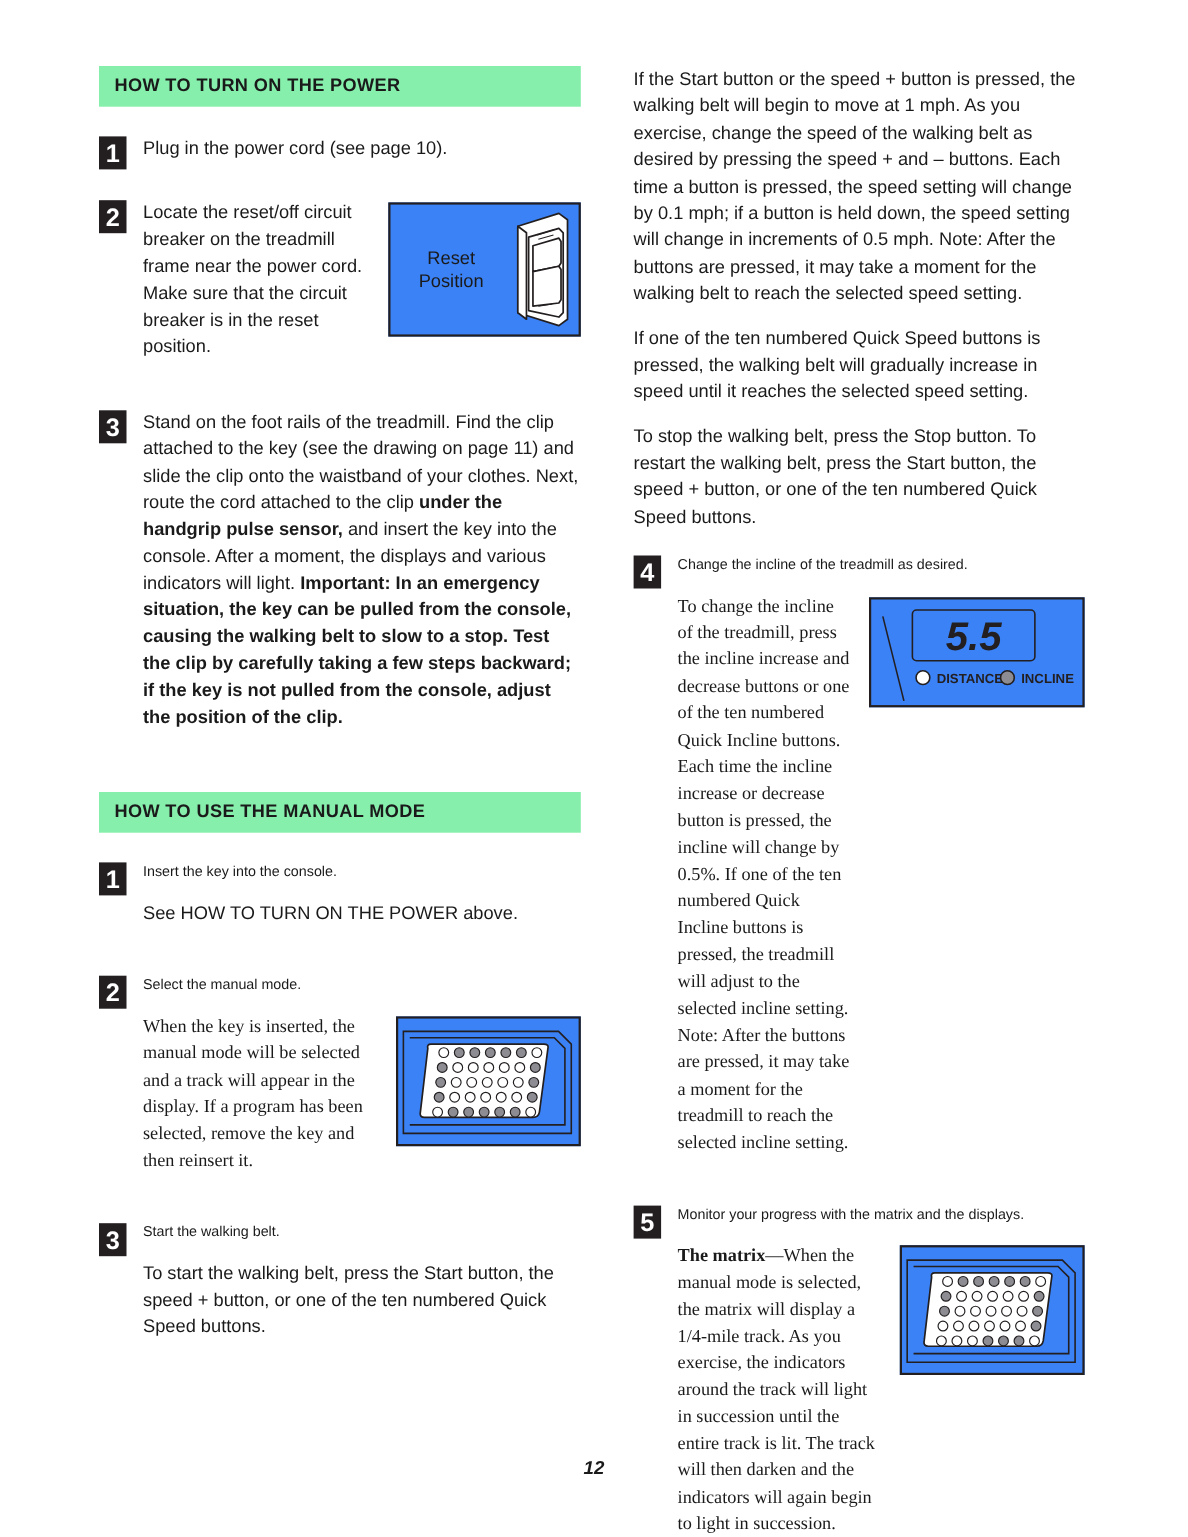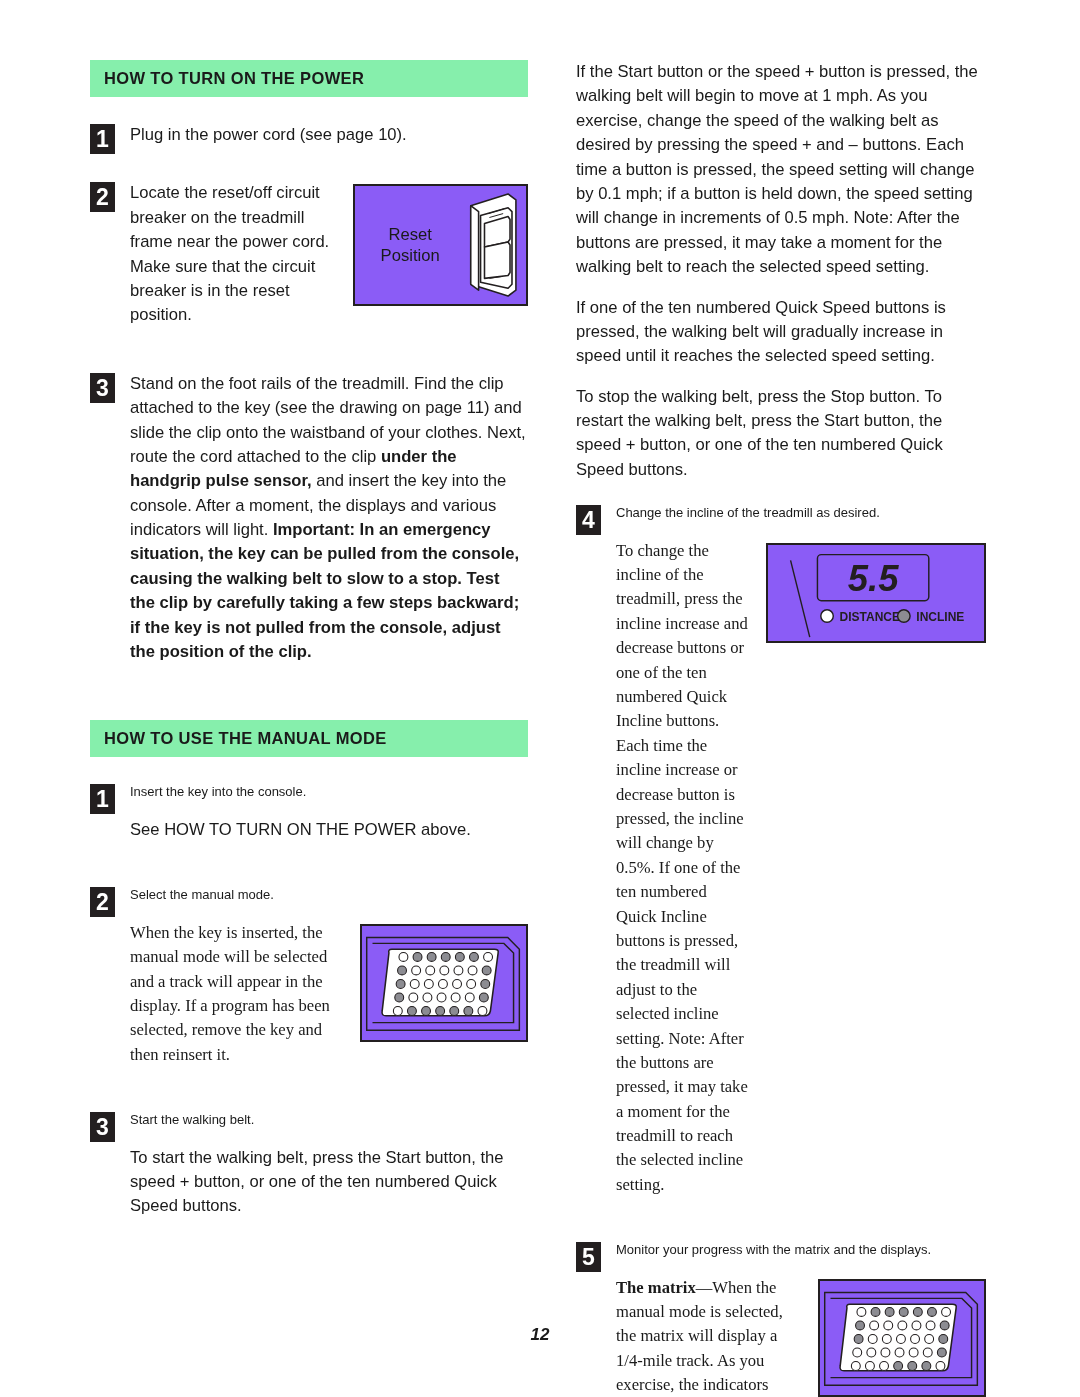--- a/index.html
+++ b/index.html
@@ -78,21 +78,21 @@
   }
   b, strong { font-weight: bold; }
 
   
   .wrap-body { overflow: hidden; font-family: Liberation Serif, serif; }
   .wrap-body p { margin: 0; }
 
   
   .fig {
     border: 2px solid #231f20;
-    background: #8b5cf6;
+    background: #3b82f6;
     position: relative;
   }
   .fig-breaker {
     float: right;
     width: 175px;
     height: 122px;
     margin: 3px 0 6px 14px;
     display: flex;
     align-items: center;
   }
@@ -108,21 +108,21 @@
   .fig-matrix {
     float: right;
     width: 168px;
     height: 118px;
     margin: 3px 0 8px 16px;
   }
   .fig-matrix svg { display: block; width: 100%; height: 100%; }
 
   .fig-display {
     float: right;
-    width: 220px;
+    width: 196px;
     height: 100px;
     margin: 4px 0 8px 16px;
   }
   .fig-display svg { display: block; width: 100%; height: 100%; }
 
   .clearfix::after { content: ""; display: block; clear: both; }
 
   
   .page-number {
     position: absolute;

